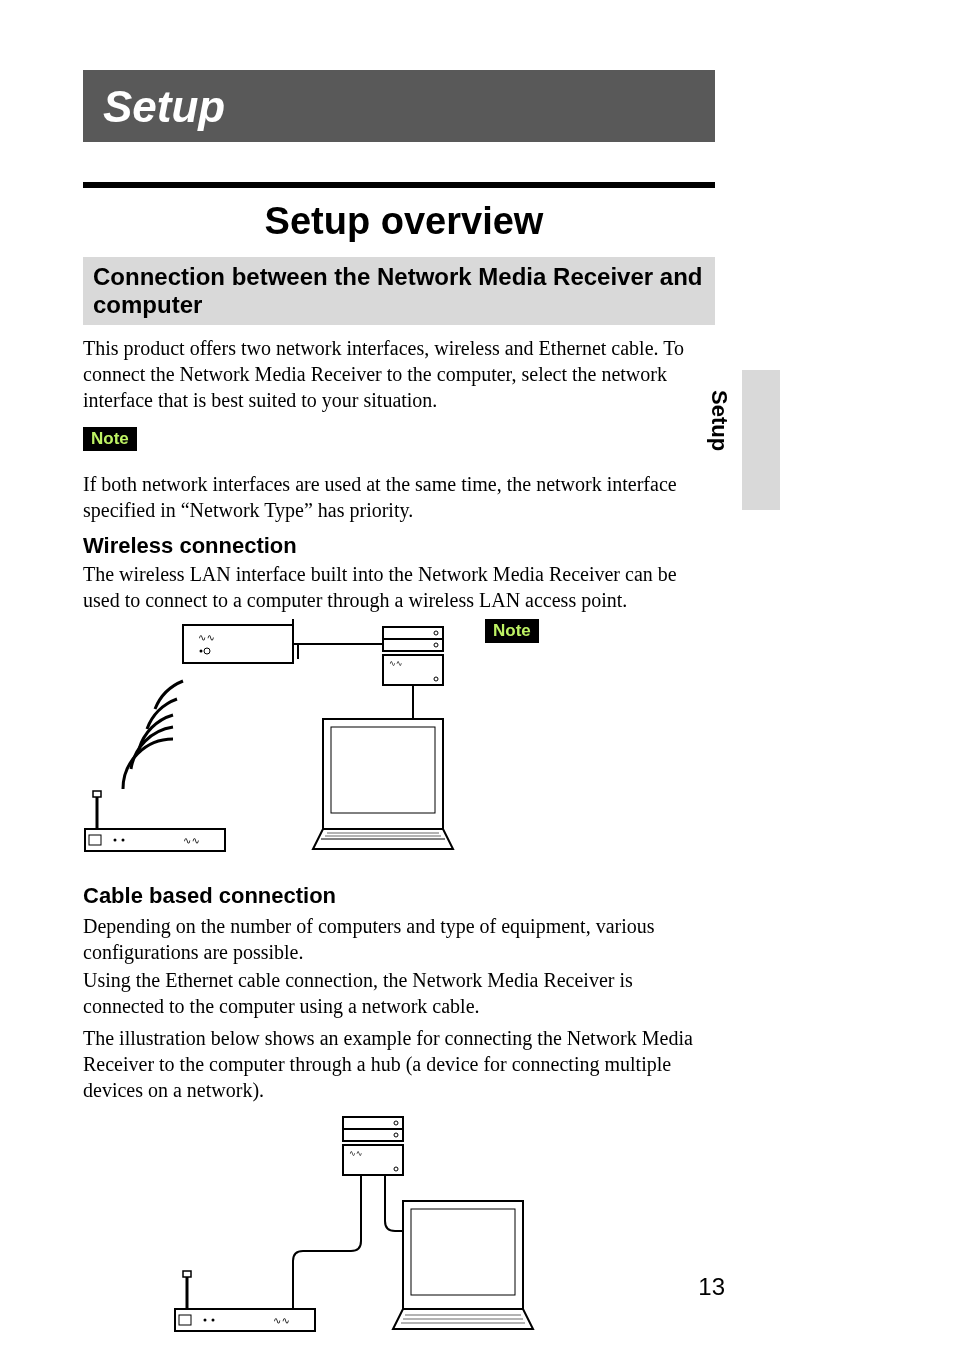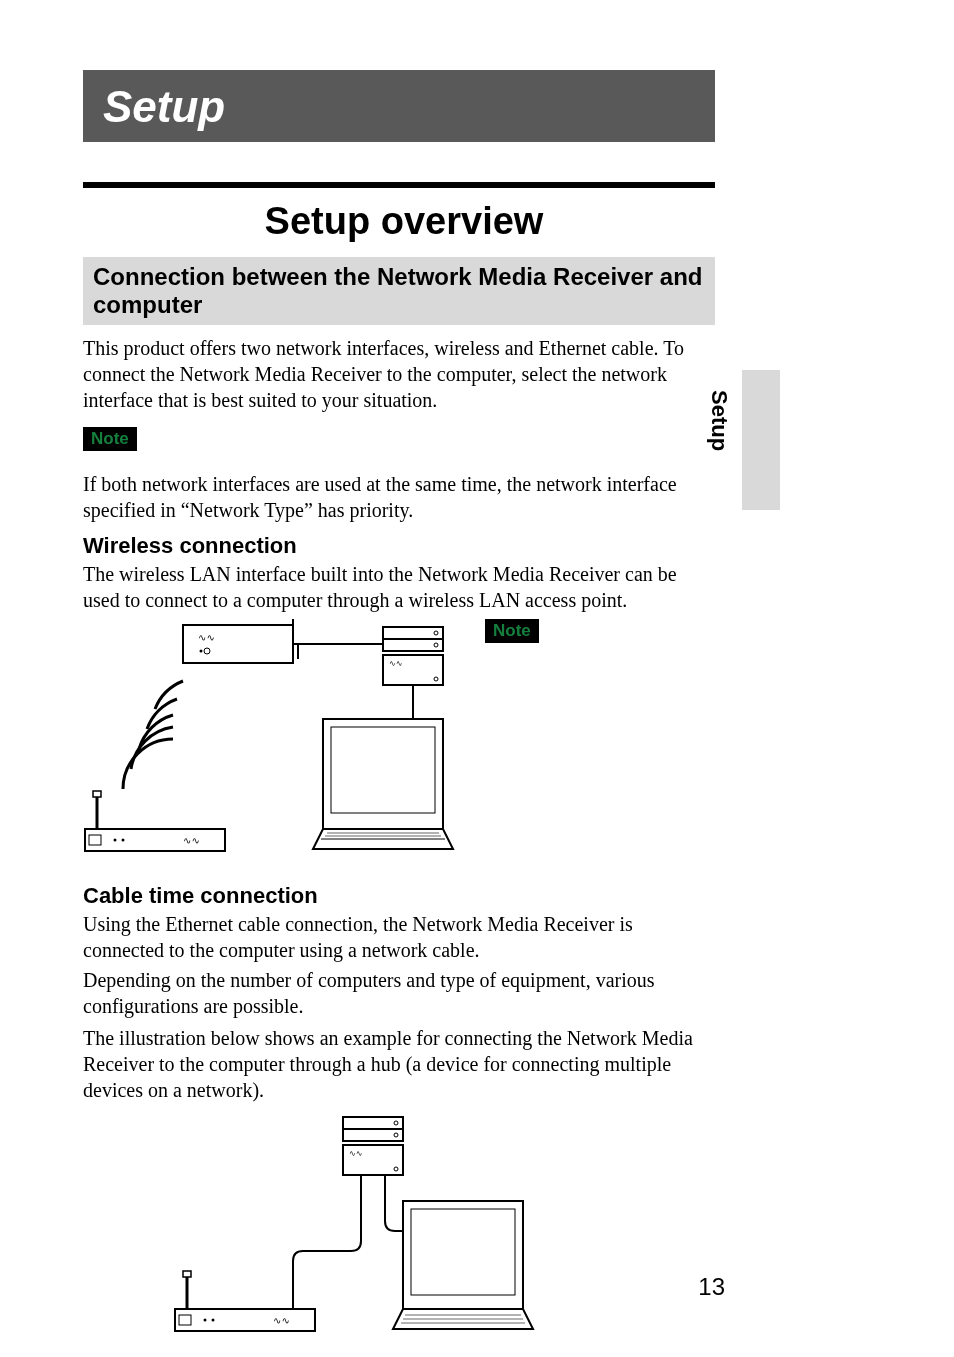--- a/index.html
+++ b/index.html
@@ -4,21 +4,21 @@
 <style>
   * { box-sizing: border-box; margin: 0; padding: 0; }
   html, body { width: 954px; height: 1357px; background: #fff; font-family: "Times New Roman", Times, serif; color: #000; }
   .page { position: relative; width: 780px; height: 1357px; padding: 70px 55px 40px 83px; }
   .chapter-bar { background: #595959; color: #fff; padding: 12px 20px 10px 20px; margin-right: 10px; }
   .chapter-bar span { font-family: Arial, Helvetica, sans-serif; font-weight: bold; font-style: italic; font-size: 44px; }
   .h-rule { height: 6px; background: #000; margin-top: 40px; margin-right: 10px; }
   .h1 { font-family: Arial, Helvetica, sans-serif; font-weight: bold; font-size: 38px; margin-top: 12px; text-align: center; }
   .h2-bar { background: #d9d9d9; font-family: Arial, Helvetica, sans-serif; font-weight: bold; font-size: 24px; padding: 6px 10px; margin-top: 14px; margin-right: 10px; }
   .body { font-size: 20px; line-height: 1.3; margin-top: 10px; margin-right: 10px; }
-  .note-badge { display: inline-block; background: #000; color: #15803d; font-family: Arial, Helvetica, sans-serif; font-weight: bold; font-size: 17px; padding: 2px 8px; margin-top: 14px; }
+  .note-badge { display: inline-block; background: #000; color: #bef264; font-family: Arial, Helvetica, sans-serif; font-weight: bold; font-size: 17px; padding: 2px 8px; margin-top: 14px; }
   .h3 { font-family: Arial, Helvetica, sans-serif; font-weight: bold; font-size: 22px; margin-top: 10px; }
   .row { display: flex; align-items: flex-start; gap: 22px; margin-top: 6px; }
   .diagram { flex: 0 0 auto; }
   .side-note { flex: 1 1 auto; margin-top: 0; }
   .side-note .note-badge { margin-top: 0; }
   .side-note .body { margin-top: 6px; }
   .side-tab { position: absolute; right: 0; top: 370px; width: 38px; height: 140px; background: #d9d9d9; }
   .side-tab-text { position: absolute; right: 48px; top: 390px; font-family: Arial, Helvetica, sans-serif; font-weight: bold; font-size: 22px; writing-mode: vertical-rl; }
   .page-num { position: absolute; right: 55px; bottom: 56px; font-family: Arial, Helvetica, sans-serif; font-size: 24px; }
   svg { display: block; }
@@ -99,23 +99,23 @@
           <path d="M64 110 A50 50 0 0 1 94 80"></path>
           <path d="M72 90  A50 50 0 0 1 100 62"></path>
         </g>
       </svg>
     </div>
     <div class="side-note">
       <div class="note-badge">Note</div>
     </div>
   </div>
 
-  <div class="h3" style="margin-top:24px;">Cable time connection</div>
+  <div class="h3" style="margin-top:24px;">Cable based connection</div>
+  <div class="body" style="margin-top:4px;">Depending on the number of computers and type of equipment, various configurations are possible.</div>
   <div class="body" style="margin-top:2px;">Using the Ethernet cable connection, the Network Media Receiver is connected to the computer using a network cable.</div>
-  <div class="body" style="margin-top:4px;">Depending on the number of computers and type of equipment, various configurations are possible.</div>
   <div class="body" style="margin-top:6px;">The illustration below shows an example for connecting the Network Media Receiver to the computer through a hub (a device for connecting multiple devices on a network).</div>
 
   <div class="diagram" style="margin:8px 0 0 90px;">
     <svg width="370" height="230" viewBox="0 0 370 230">
 
       <rect x="170" y="6" width="60" height="12" fill="#fff" stroke="#000" stroke-width="2"></rect>
       <circle cx="223" cy="12" r="2" fill="none" stroke="#000"></circle>
       <rect x="170" y="18" width="60" height="12" fill="#fff" stroke="#000" stroke-width="2"></rect>
       <circle cx="223" cy="24" r="2" fill="none" stroke="#000"></circle>
       <rect x="170" y="34" width="60" height="30" fill="#fff" stroke="#000" stroke-width="2"></rect>

